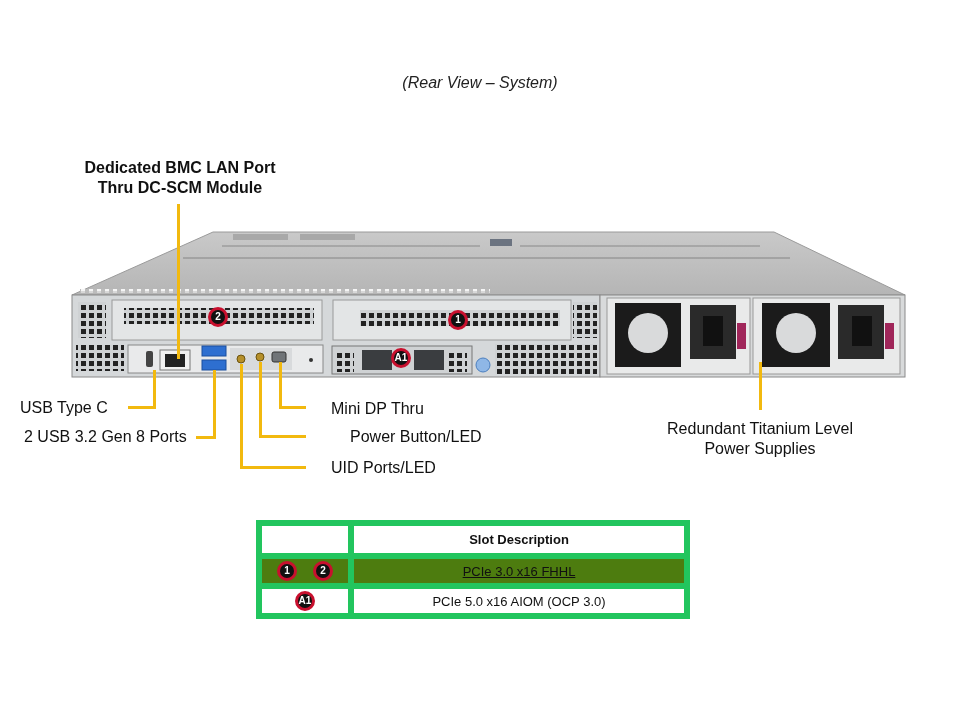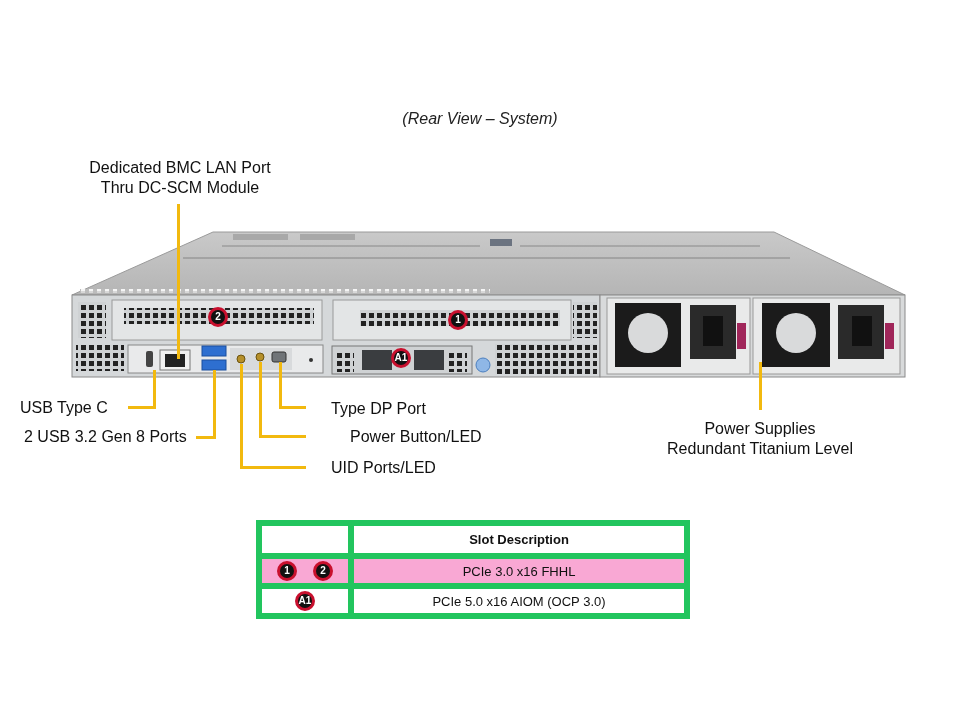--- a/index.html
+++ b/index.html
@@ -1,28 +1,28 @@
 <!DOCTYPE html>
 <html><head>
 <meta charset="utf-8">
 <style>
   html, body { margin: 0; padding: 0; background: #ffffff; }
   body { width: 960px; height: 720px; position: relative; overflow: hidden; font-family: "Liberation Sans", sans-serif; color: #111; }
   .abs { position: absolute; }
-  .caption { left: 0; width: 960px; top: 74px; text-align: center; font-size: 16px; font-style: italic; color: #222; margin-top: 36px; }
+  .caption { left: 0; width: 960px; top: 74px; text-align: center; font-size: 16px; font-style: italic; color: #222; }
   .lbl { font-size: 16px; color: #111; white-space: nowrap; line-height: 20px; }
   .center { text-align: center; }
   .yl { position: absolute; background: #f2b90f; }
   #chassis { position: absolute; left: 0; top: 0; }
   .badge { position: absolute; width: 18px; height: 18px; border-radius: 50%; background: #111; border: 3px solid #c8102e; color: #fff; font-weight: bold; font-size: 11px; line-height: 18px; text-align: center; font-family: "Liberation Sans", sans-serif; box-sizing: content-box; }
   .badge.small { width: 14px; height: 14px; line-height: 14px; font-size: 10px; }
   table.slots { position: absolute; left: 256px; top: 520px; width: 434px; border-collapse: collapse; font-size: 13px; }
   table.slots td, table.slots th { border: 6px solid #22c55e; height: 24px; padding: 0; text-align: center; }
   table.slots th { font-weight: bold; height: 27px; border-bottom: 3px solid #222; }
-  table.slots tr.shade td { background: #f9a8d4; }
+  table.slots tr.shade td { background: #4d7c0f; text-decoration: underline; }
   .tbadge { display: inline-block; width: 14px; height: 14px; border-radius: 50%; background: #111; border: 3px solid #c8102e; color: #fff; font-weight: bold; font-size: 10px; line-height: 14px; text-align: center; vertical-align: middle; margin: 0 8px; }
 </style>
 </head>
 <body>
 
 <div class="abs caption">(Rear View – System)</div>
 
 <svg id="chassis" width="960" height="720">
   <defs>
     <pattern id="vent" width="8" height="8" patternUnits="userSpaceOnUse">
@@ -119,34 +119,34 @@
 <div class="yl" style="left:240px; top:466px; width:66px; height:3px;"></div>
 
 <div class="yl" style="left:259px; top:362px; width:3px; height:76px;"></div>
 <div class="yl" style="left:259px; top:435px; width:47px; height:3px;"></div>
 
 <div class="yl" style="left:279px; top:362px; width:3px; height:47px;"></div>
 <div class="yl" style="left:279px; top:406px; width:27px; height:3px;"></div>
 
 <div class="yl" style="left:759px; top:362px; width:3px; height:48px;"></div>
 
-<div class="abs lbl center" style="left:80px; top:158px; width:200px;">
+<div class="abs lbl center" style="left:80px; top:158px; width:200px;font-weight:bold;">
   <div>Dedicated BMC LAN Port</div>
   <div>Thru  DC-SCM Module</div>
 </div>
 
 <div class="abs lbl" style="left:20px; top:398px;">USB Type  C</div>
 <div class="abs lbl" style="left:24px; top:427px;">2 USB 3.2 Gen 8 Ports</div>
-<div class="abs lbl" style="left:331px; top:399px;">Type  DP Port</div>
+<div class="abs lbl" style="left:331px; top:399px;">Mini  DP Thru</div>
 <div class="abs lbl" style="left:350px; top:427px;">Power Button/LED</div>
 <div class="abs lbl" style="left:331px; top:458px;">UID  Ports/LED</div>
 
 <div class="abs lbl center" style="left:650px; top:419px; width:220px;">
+  <div>Redundant  Titanium  Level</div>
   <div>Power Supplies</div>
-  <div>Redundant  Titanium  Level</div>
 </div>
 
 <table class="slots">
   <tbody>
       <tr>
     <th style="width:86px;"></th>
     <th>Slot Description</th>
   </tr>
   <tr class="shade">
     <td>

